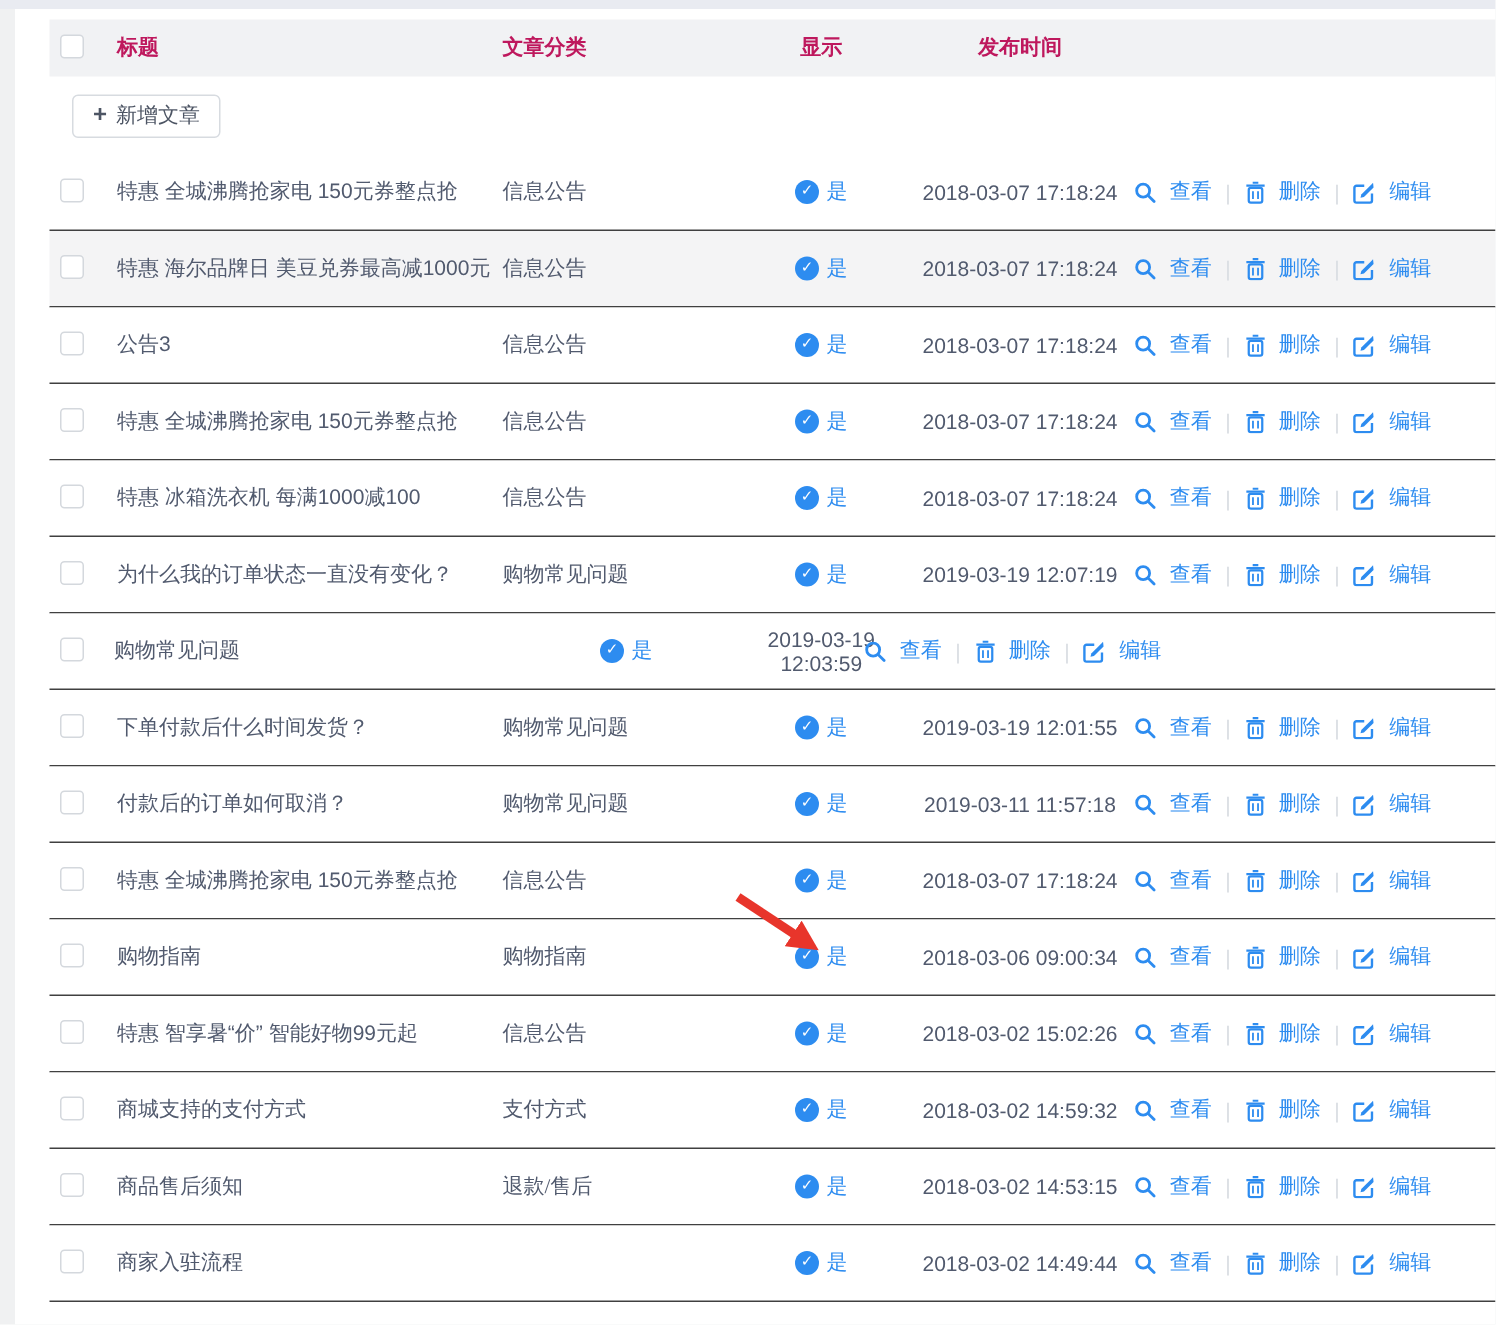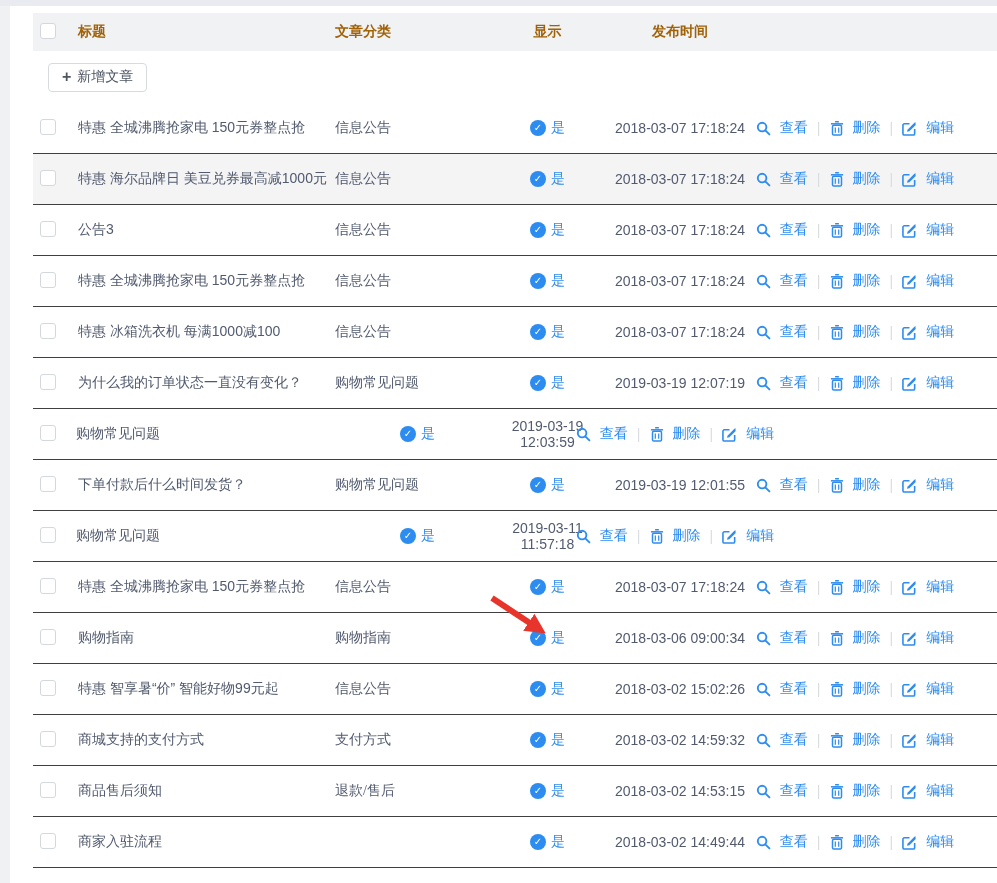--- a/index.html
+++ b/index.html
@@ -14,21 +14,21 @@
   .card {
     position:absolute; left:10px; top:6px; right:0; bottom:0;
     background:#ffffff; padding:7px 0 0 23px;
   }
   .table-wrap { width:964px; }
 
   
   .thead {
     display:grid; grid-template-columns:38px 259px 175px 85px 180px 1fr;
     align-items:center; height:38px; background:#f1f2f4;
-    font-weight:bold; color:#a16207;
+    font-weight:bold; color:#be185d;
   }
   .toolbar { height:52px; display:flex; align-items:center; padding-left:15px; }
   .add-btn {
     display:inline-flex; align-items:center; gap:6px;
     height:29px; padding:0 13px; background:#fff;
     border:1px solid #d7dbe0; border-radius:4px;
     color:#4d5564; font-size:14px; cursor:pointer;
   }
   .add-btn .plus { font-weight:bold; font-size:16px; line-height:1; }
 
@@ -433,20 +433,21 @@
           <span>编辑</span>
         </a>
       </span>
     </div>
   </div>
 
   <div class="row">
     <div class="cell-check">
       <span class="checkbox"></span>
     </div>
+    <div class="cell-title">付款后的订单如何取消？</div>
     <div class="cell-cat">购物常见问题</div>
     <div class="cell-display">
       <span class="check-circle">✓</span>
       <span class="yes-label">是</span>
     </div>
     <div class="cell-time">2019-03-11 11:57:18</div>
     <div class="cell-actions">
       <span class="actions-inner">
         <a class="act">
           <svg width="15" height="15" viewBox="0 0 16 16">

